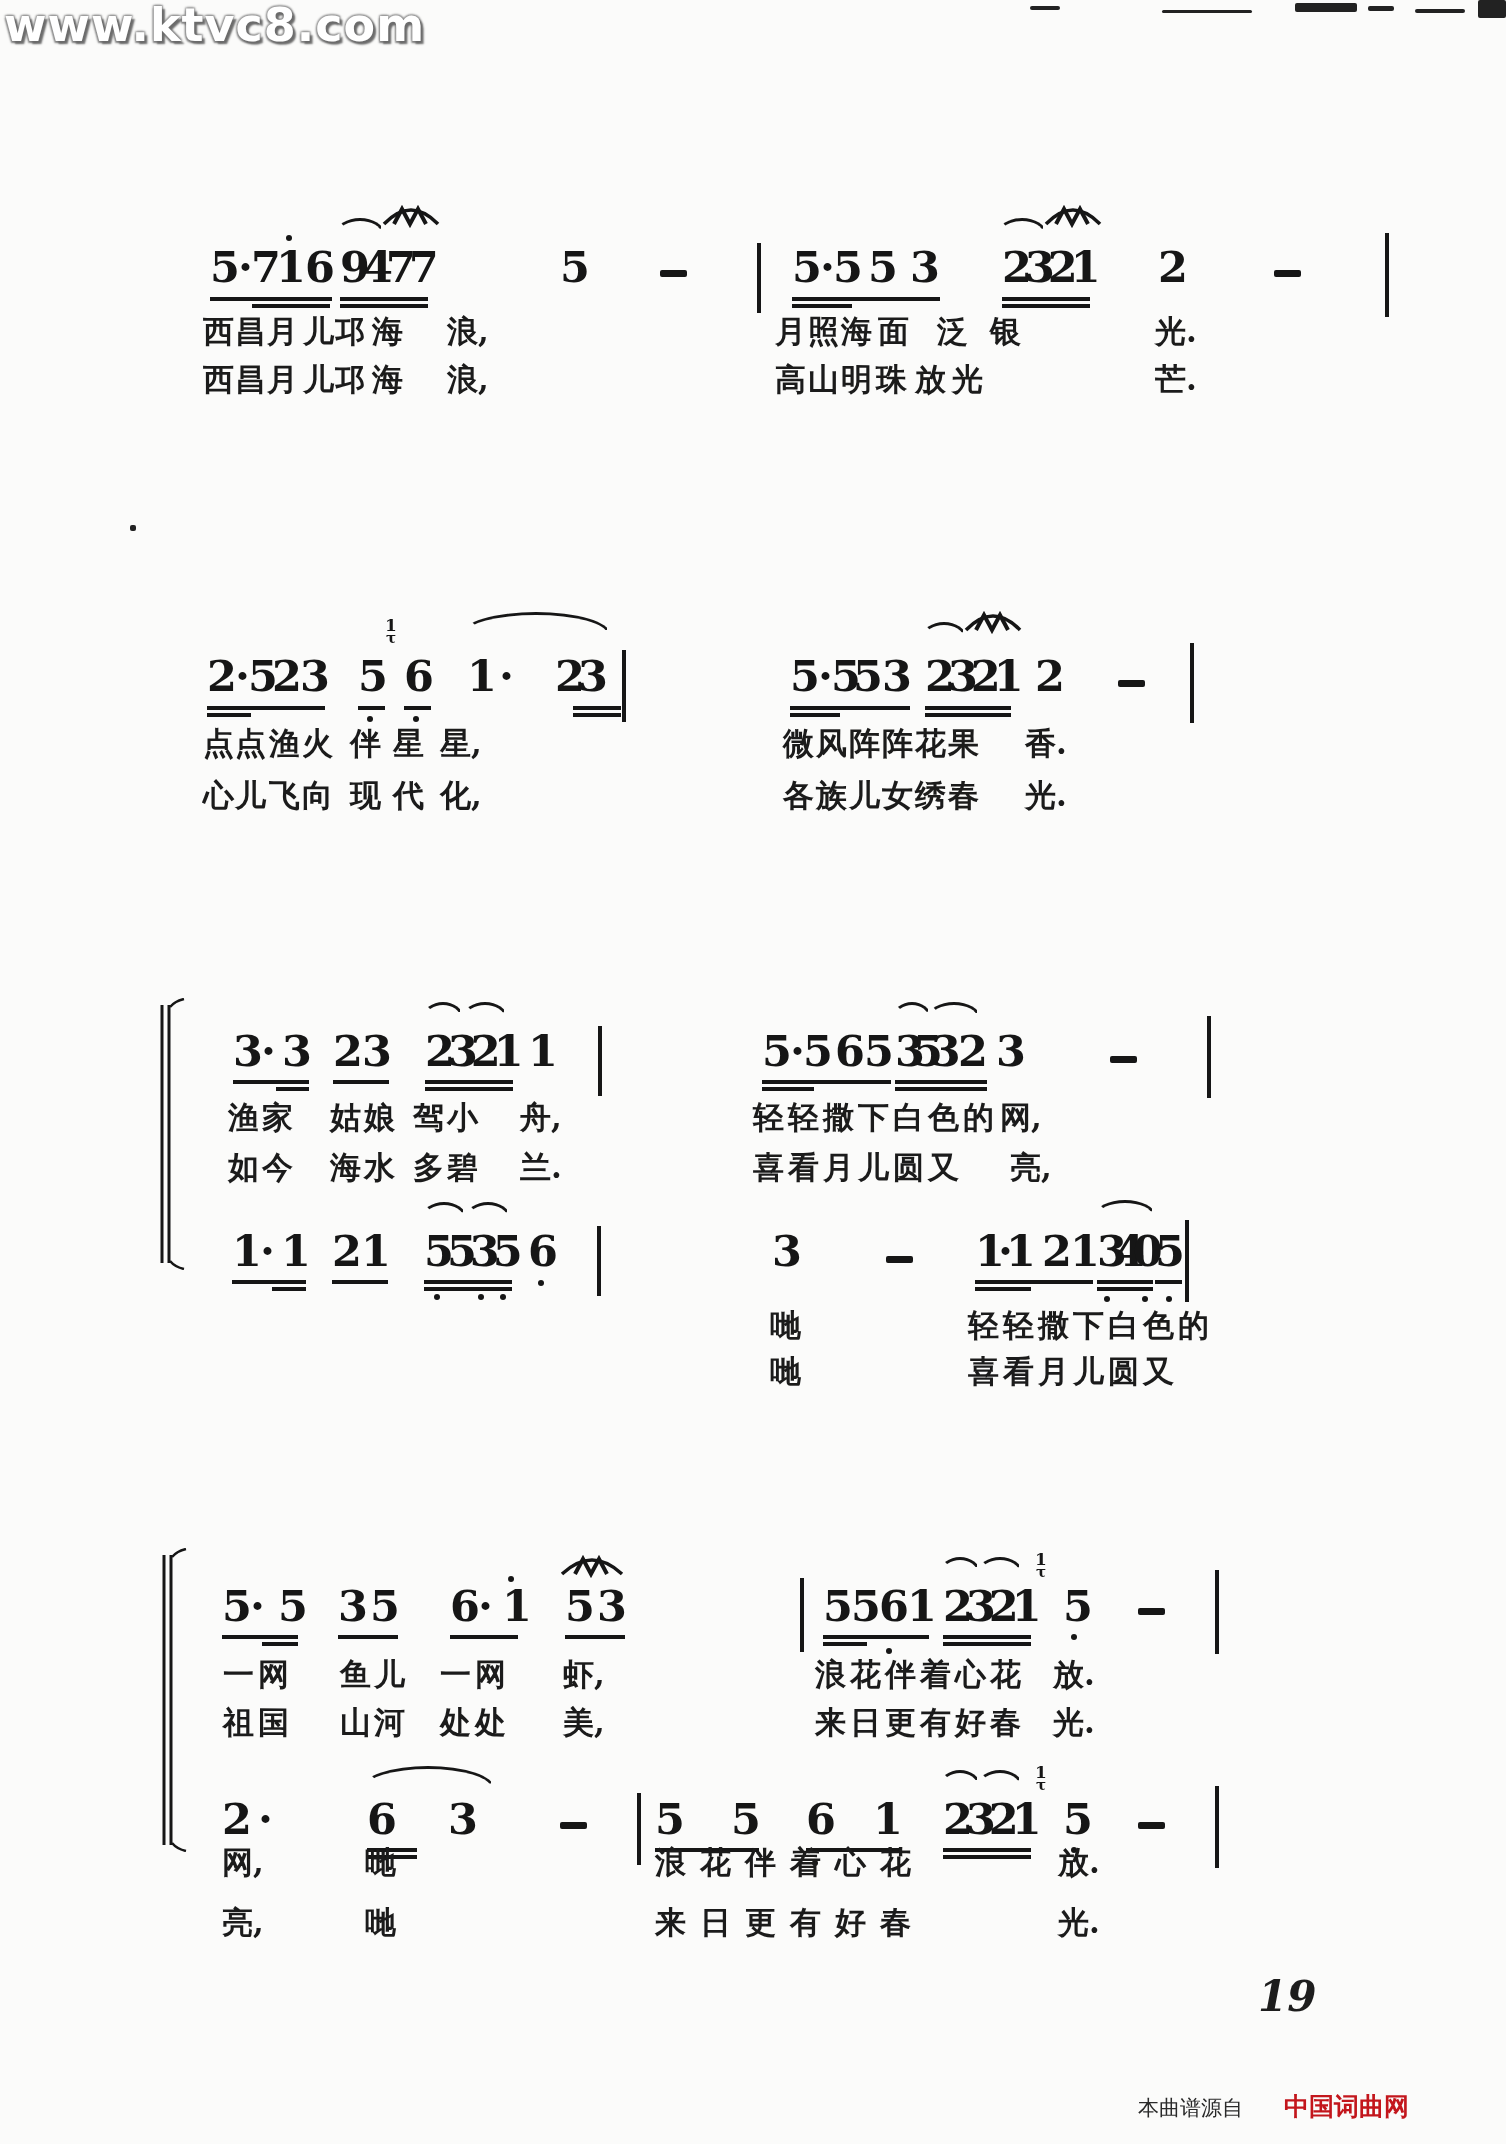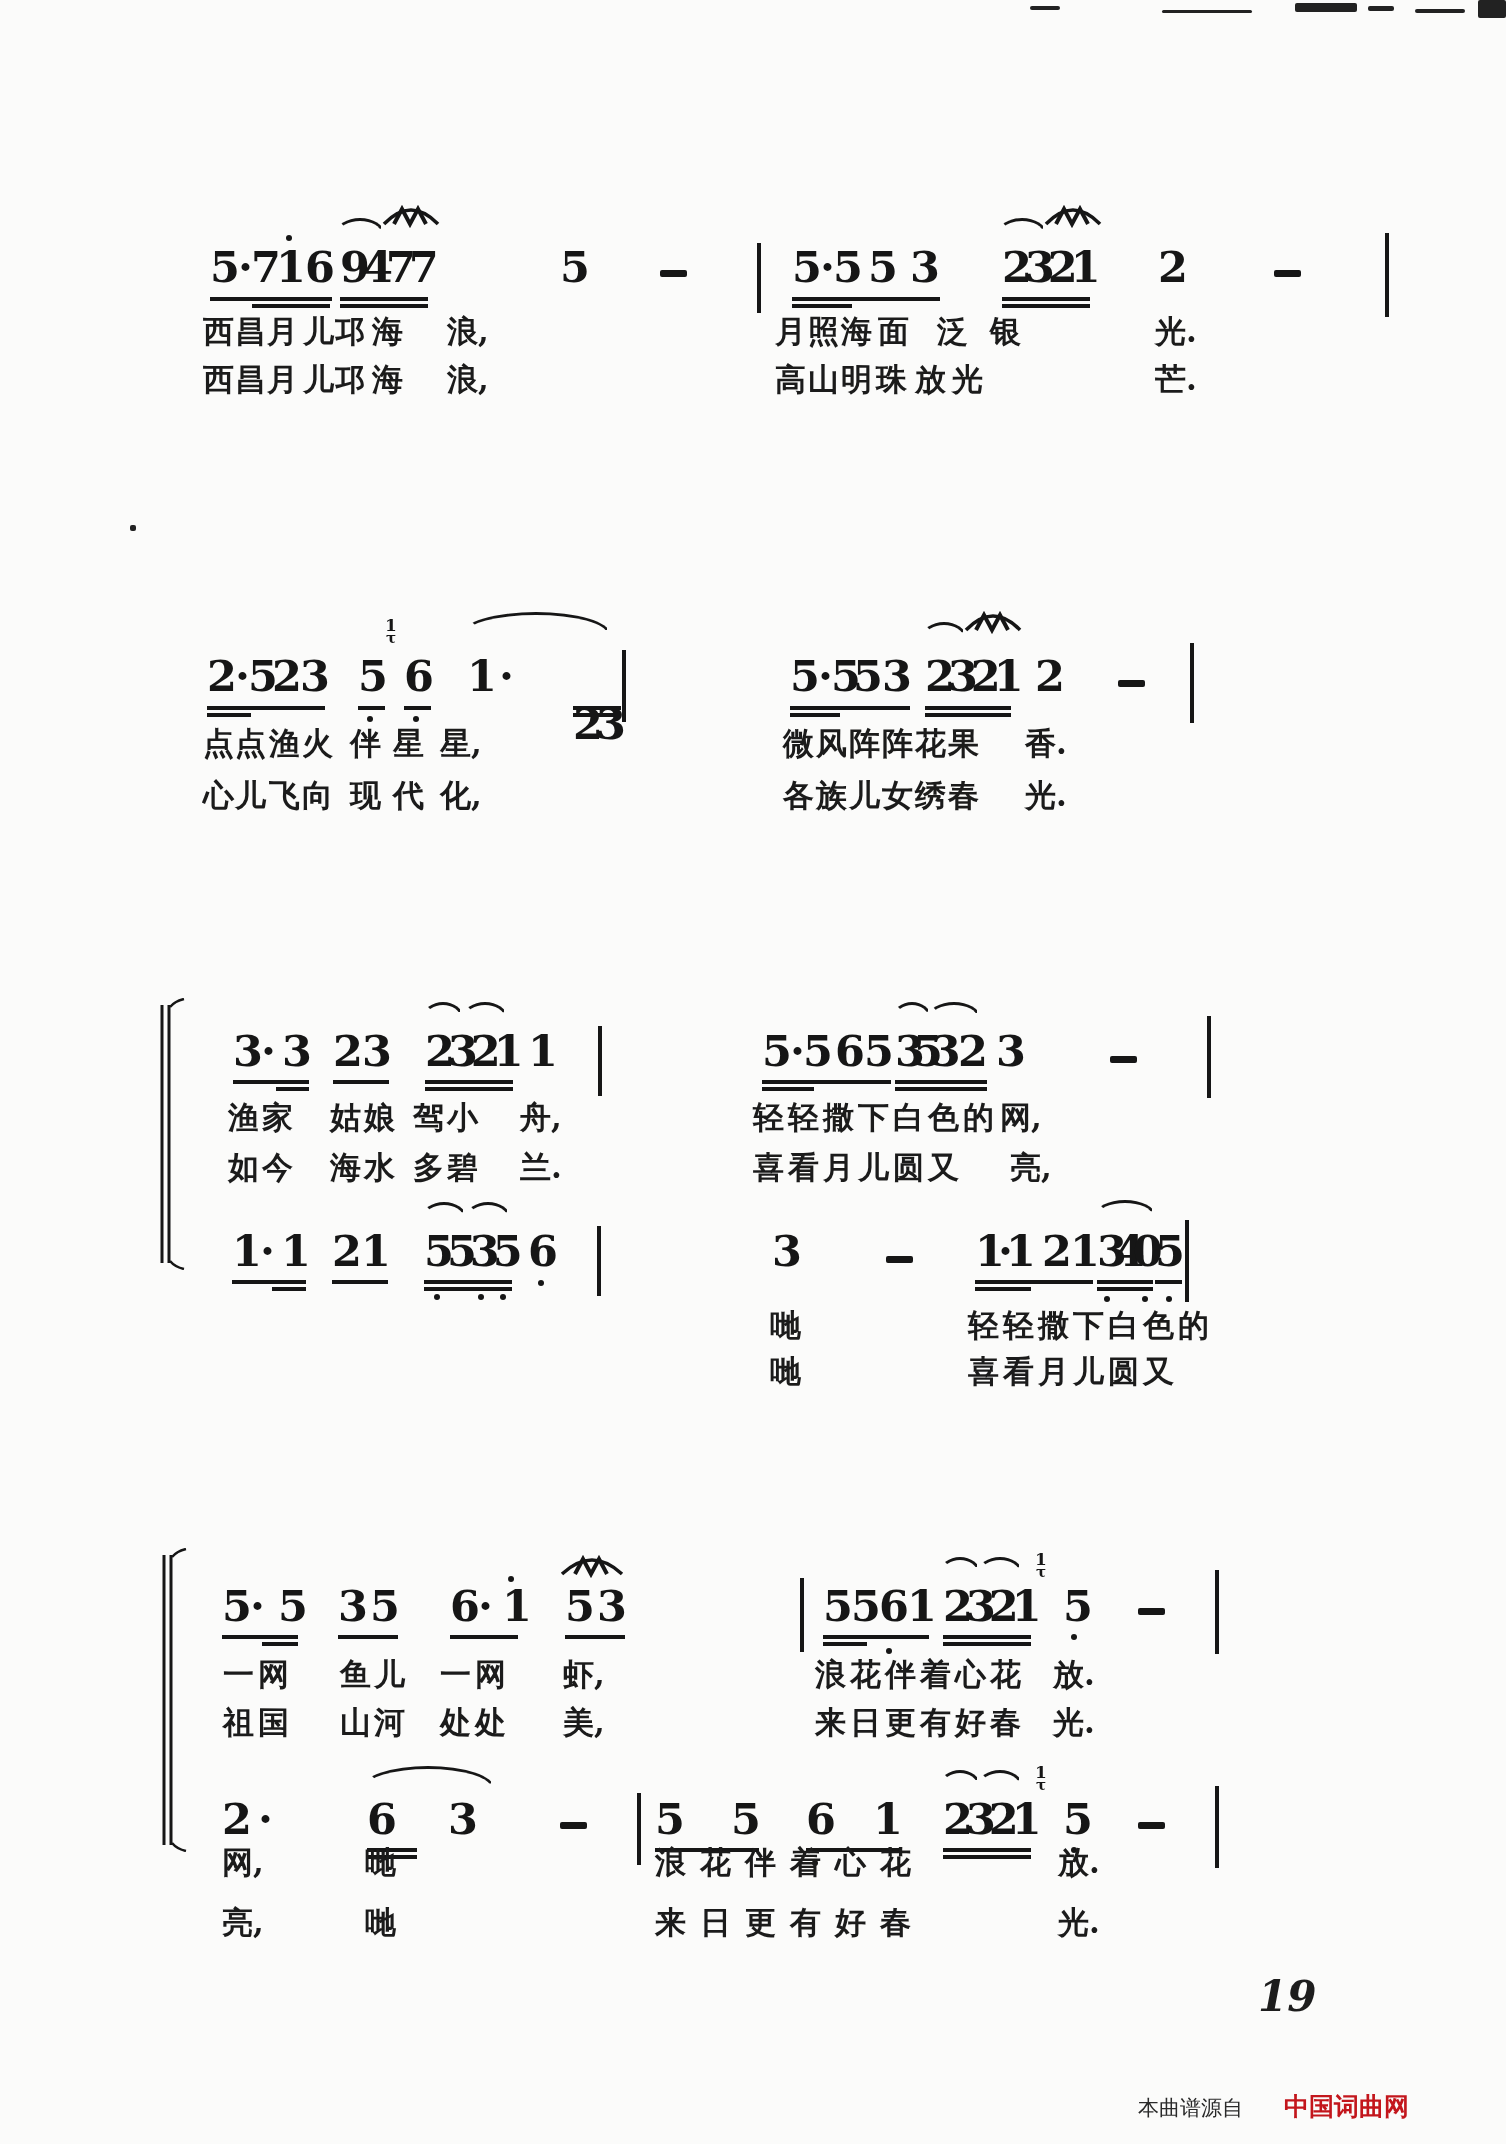--- a/index.html
+++ b/index.html
@@ -28,20 +28,21 @@
       letter-spacing:1px;
       text-shadow:3px 3px 2px #6b6b6b,-1px -1px 2px #9a9a9a,1px -1px 2px #8a8a8a,-1px 2px 2px #7d7d7d}
   .pageno{position:absolute;left:1258px;top:1976px;font:italic 700 42px/1 "DejaVu Serif",serif;color:#1d1d1d}
   .credit{position:absolute;left:1138px;top:2098px;font:400 21px/1 "DejaVu Serif",serif;color:#2a2a2a}
   .credit-src{position:absolute;left:1284px;top:2094px;font:700 25px/1 "DejaVu Serif",serif;color:#c3161c}
 </style>
 </head>
 <body>
 
 <div id="score">
+  <div class="wm">www.ktvc8.com</div>
   <div class="pageno">19</div>
   <div class="credit">本曲谱源自</div>
   <div class="credit-src">中国词曲网</div>
 <div class="note" style="left: 210px; top: 246px;">5·7</div>
     <div class="note" style="left: 276px; top: 246px;">1</div>
     <div class="note" style="left: 305px; top: 246px;">6</div>
     <div class="note t" style="left: 340px; top: 246px;">9477</div>
     <div class="note" style="left: 560px; top: 246px;">5</div>
     <div class="note" style="left: 792px; top: 246px;">5·5</div>
     <div class="note" style="left: 868px; top: 246px;">5</div>
@@ -99,21 +100,21 @@
     <div class="lyr" style="left: 915px; top: 362px;">放</div>
     <div class="lyr" style="left: 952px; top: 362px;">光</div>
     <div class="lyr" style="left: 1155px; top: 362px;">芒.</div>
     <div class="note" style="left: 207px; top: 655px;">2·5</div>
     <div class="note" style="left: 272px; top: 655px;">2</div>
     <div class="note" style="left: 300px; top: 655px;">3</div>
     <div class="note" style="left: 358px; top: 655px;">5</div>
     <div class="note" style="left: 404px; top: 655px;">6</div>
     <div class="note" style="left: 467px; top: 655px;">1</div>
     <div class="note" style="left: 499px; top: 655px;">·</div>
-    <div class="note t" style="left: 573px; top: 655px; margin-top: 48px;">23</div>
+    <div class="note t" style="left: 555px; top: 655px;">23</div>
     <div class="note" style="left: 790px; top: 655px;">5·5</div>
     <div class="note" style="left: 853px; top: 655px;">5</div>
     <div class="note" style="left: 882px; top: 655px;">3</div>
     <div class="note t" style="left: 925px; top: 655px;">2321</div>
     <div class="note" style="left: 1035px; top: 655px;">2</div>
     <div class="beam" style="left: 207px; top: 706px; width: 118px;"></div>
     <div class="beam" style="left: 207px; top: 713px; width: 44px;"></div>
     <div class="beam" style="left: 358px; top: 706px; width: 27px;"></div>
     <div class="beam" style="left: 404px; top: 706px; width: 27px;"></div>
     <div class="beam" style="left: 573px; top: 706px; width: 48px;"></div>

